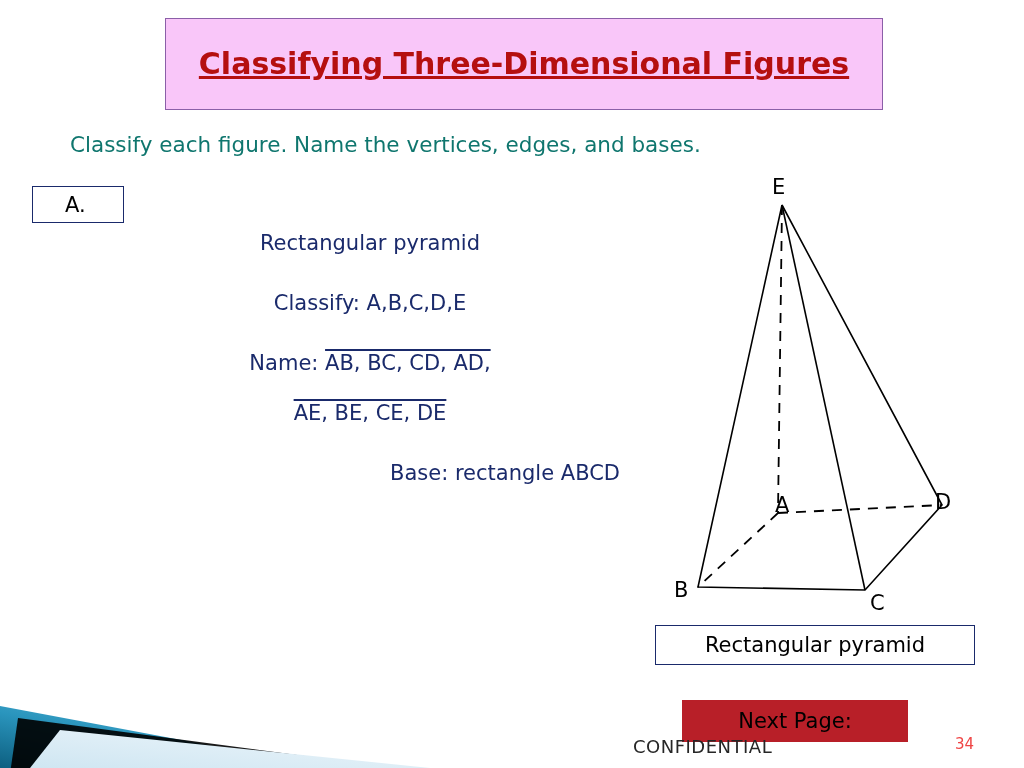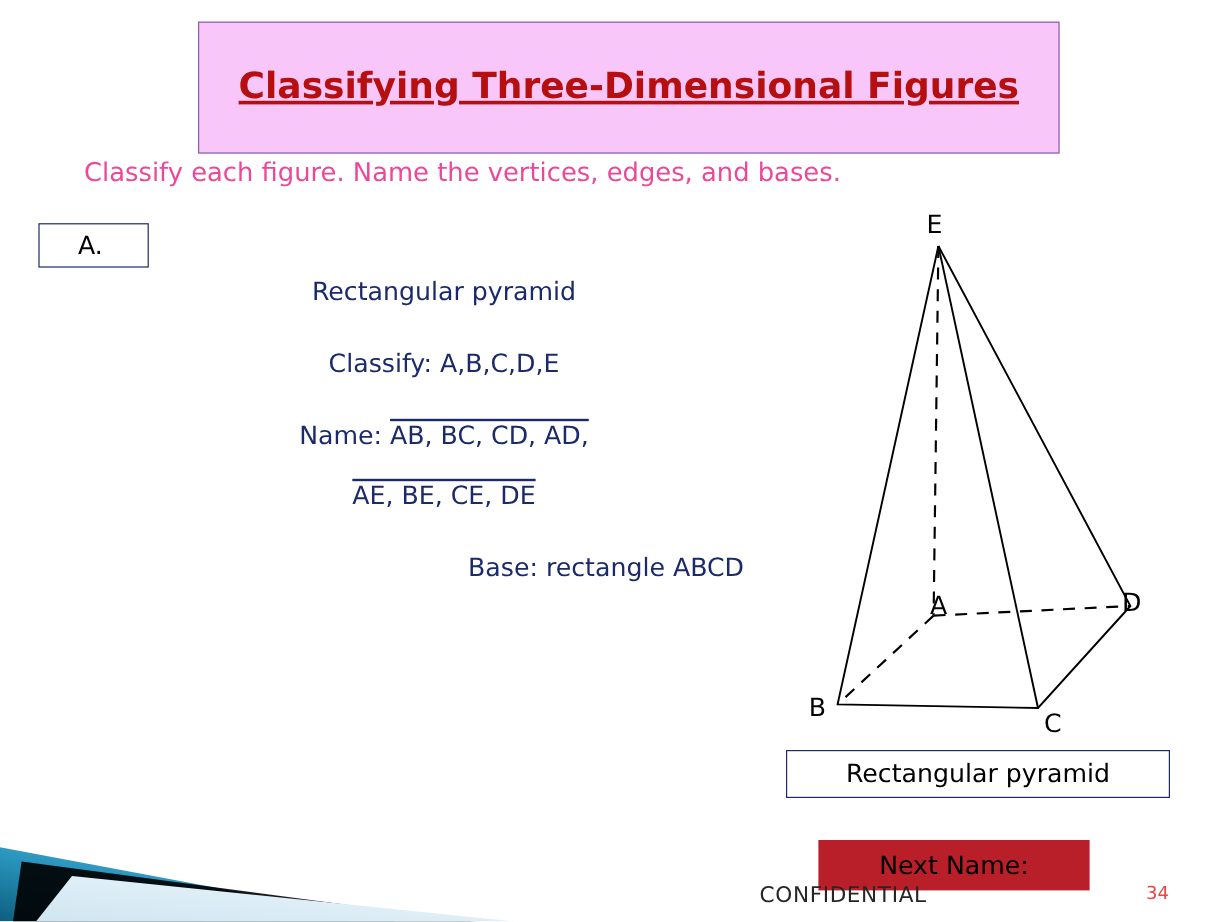--- a/index.html
+++ b/index.html
@@ -21,21 +21,21 @@
     height: 768px;
     background: #ffffff;
   }
 
   
   .title-box {
     position: absolute;
     left: 165px;
     top: 18px;
     width: 718px;
-    height: 110px;
+    height: 92px;
     background: #f9c6f9;
     border: 1px solid #8b5fa8;
     box-sizing: border-box;
     display: flex;
     align-items: center;
     justify-content: center;
   }
   .title-text {
     color: #b50f0f;
     font-weight: bold;
@@ -47,21 +47,21 @@
     padding: 0 10px;
   }
 
   
   .instruction {
     position: absolute;
     left: 70px;
     top: 132px;
     width: 880px;
     font-size: 21.5px;
-    color: #ec4899;
+    color: #0f766e;
     letter-spacing: 0px;
   }
 
   
   .letter-box {
     position: absolute;
     left: 32px;
     top: 186px;
     width: 92px;
     height: 37px;
@@ -204,21 +204,21 @@
     <div class="fig-label" style="left:44px; top:403px;">B</div>
     <div class="fig-label" style="left:240px; top:416px;">C</div>
     <div class="fig-label" style="left:305px; top:315px;">D</div>
   </div>
 
   <div class="caption-box">
     <span>Rectangular pyramid</span>
   </div>
 
   <div class="next-page">
-    <span>Next Name:</span>
+    <span>Next Page:</span>
   </div>
 
   <div class="footer-confidential">CONFIDENTIAL</div>
   <div class="footer-page">34</div>
 
   <svg class="corner" viewBox="0 0 430 130">
     <defs>
       <linearGradient id="tealGrad" x1="0" y1="1" x2="1" y2="0">
         <stop offset="0%" stop-color="#0d5f80"></stop>
         <stop offset="45%" stop-color="#2a95bd"></stop>

